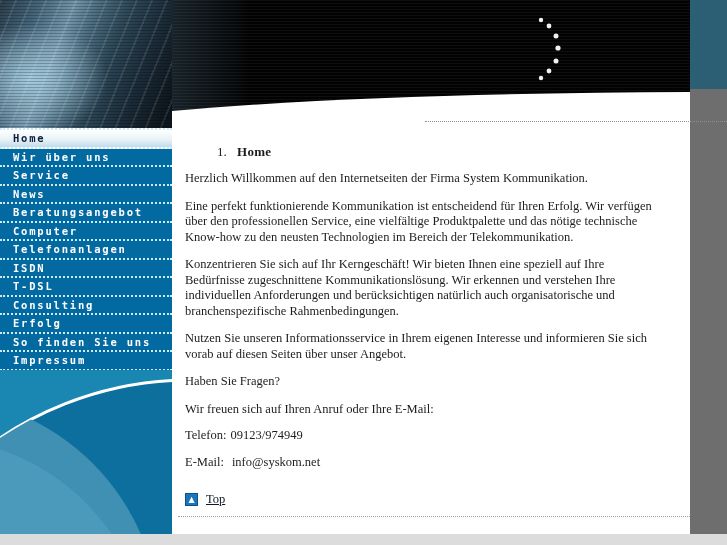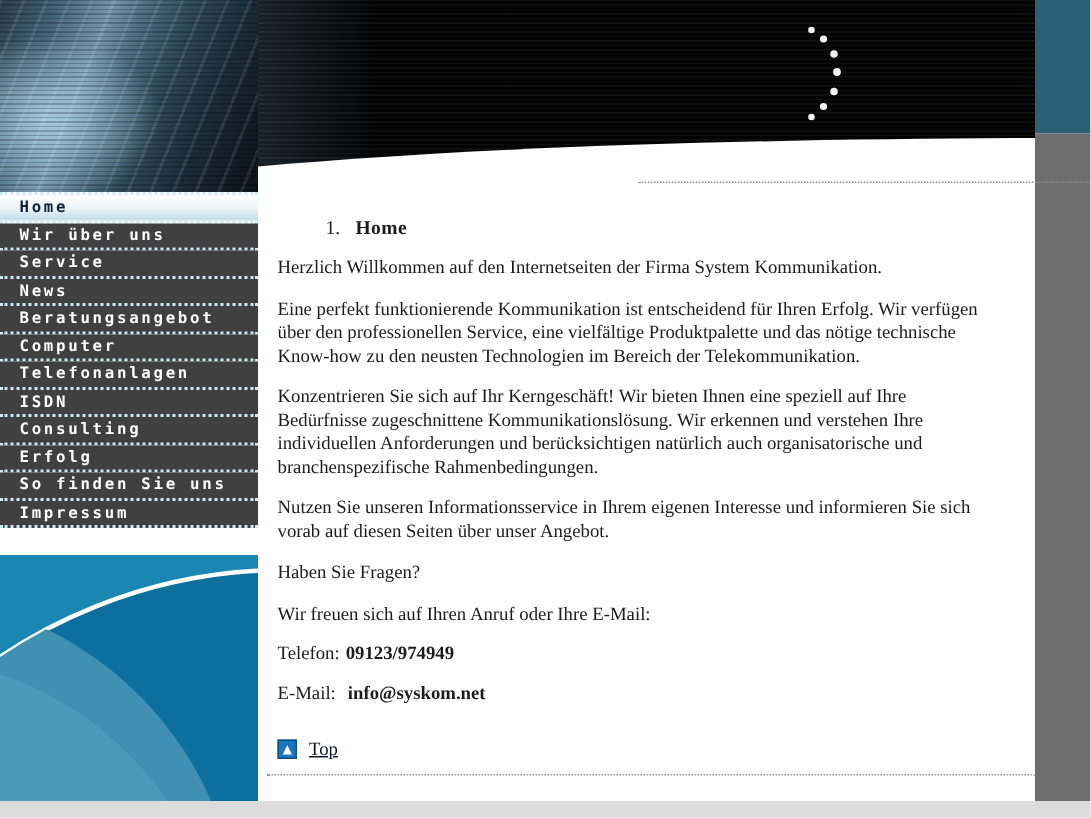--- a/index.html
+++ b/index.html
@@ -35,42 +35,42 @@
   .top-dotted{position:absolute;left:425px;top:121px;width:302px;height:0;border-top:1px dotted #8f8f8f;}
   .bottom-dotted{position:absolute;left:178px;top:516px;width:512px;height:0;border-top:1px dotted #9a9a9a;}
   
   .menu{
     position:absolute;left:0;top:128px;width:172px;
     font-family:"DejaVu Sans Mono","Liberation Mono",monospace;
     border-top:2px dotted #cdeaf7;
   }
   .menu-item{
     box-sizing:border-box;height:18.5px;line-height:16.5px;
-    background:#404040;color:#ffffff;
+    background:#0369a1;color:#ffffff;
     font-size:10.5px;font-weight:bold;letter-spacing:1.8px;
     padding-left:13px;border-bottom:2px dotted #cdeaf7;
     cursor:pointer;white-space:nowrap;overflow:hidden;
   }
   .menu-item.active{
     background:linear-gradient(180deg,#ffffff 0%,#e9f2f7 55%,#c2dcea 100%);
     color:#0b1f3d;
   }
   
   .deco{position:absolute;left:0;top:370px;width:172px;height:171px;background:#1a86b2;}
   
   .content{
     position:absolute;left:172px;top:128px;width:518px;height:413px;
     box-sizing:border-box;padding:0 30px 0 13px;color:#1c1c1c;
   }
   .heading{display:flex;margin:16px 0 0 32px;font-size:13px;line-height:15px;}
   .heading .num{width:15px;}
   .heading .txt{font-weight:bold;margin-left:5px;letter-spacing:0.3px;}
   .para{font-size:12.5px;line-height:15.5px;margin:12px 0 0 0;}
   .contact-line{font-size:12.5px;line-height:15.5px;margin:11px 0 0 0;}
-  .contact-line .val{margin-left:4px;font-weight:bold;}
+  .contact-line .val{margin-left:4px;}
   .contact-line.email .val{margin-left:8px;}
   
   .top-link{
     position:absolute;left:185px;top:492px;display:flex;align-items:center;cursor:pointer;
   }
   .top-icon{
     width:13px;height:13px;background:#1b75bc;border:1px solid #10518a;box-sizing:border-box;
     display:flex;align-items:center;justify-content:center;
     color:#ffffff;font-family:"DejaVu Sans",sans-serif;font-size:8px;font-weight:bold;line-height:8px;
   }
@@ -117,20 +117,21 @@
 
   <nav class="menu" id="menu">
       <div class="menu-item active">Home</div>
       <div class="menu-item">Wir über uns</div>
       <div class="menu-item">Service</div>
       <div class="menu-item">News</div>
       <div class="menu-item">Beratungsangebot</div>
       <div class="menu-item">Computer</div>
       <div class="menu-item">Telefonanlagen</div>
       <div class="menu-item">ISDN</div>
+      <div class="menu-item">T-DSL</div>
       <div class="menu-item">Consulting</div>
       <div class="menu-item">Erfolg</div>
       <div class="menu-item">So finden Sie uns</div>
       <div class="menu-item">Impressum</div>
     </nav>
 
   <div class="deco">
     <svg width="172" height="171">
       <defs>
         <clipPath id="bigClip">

